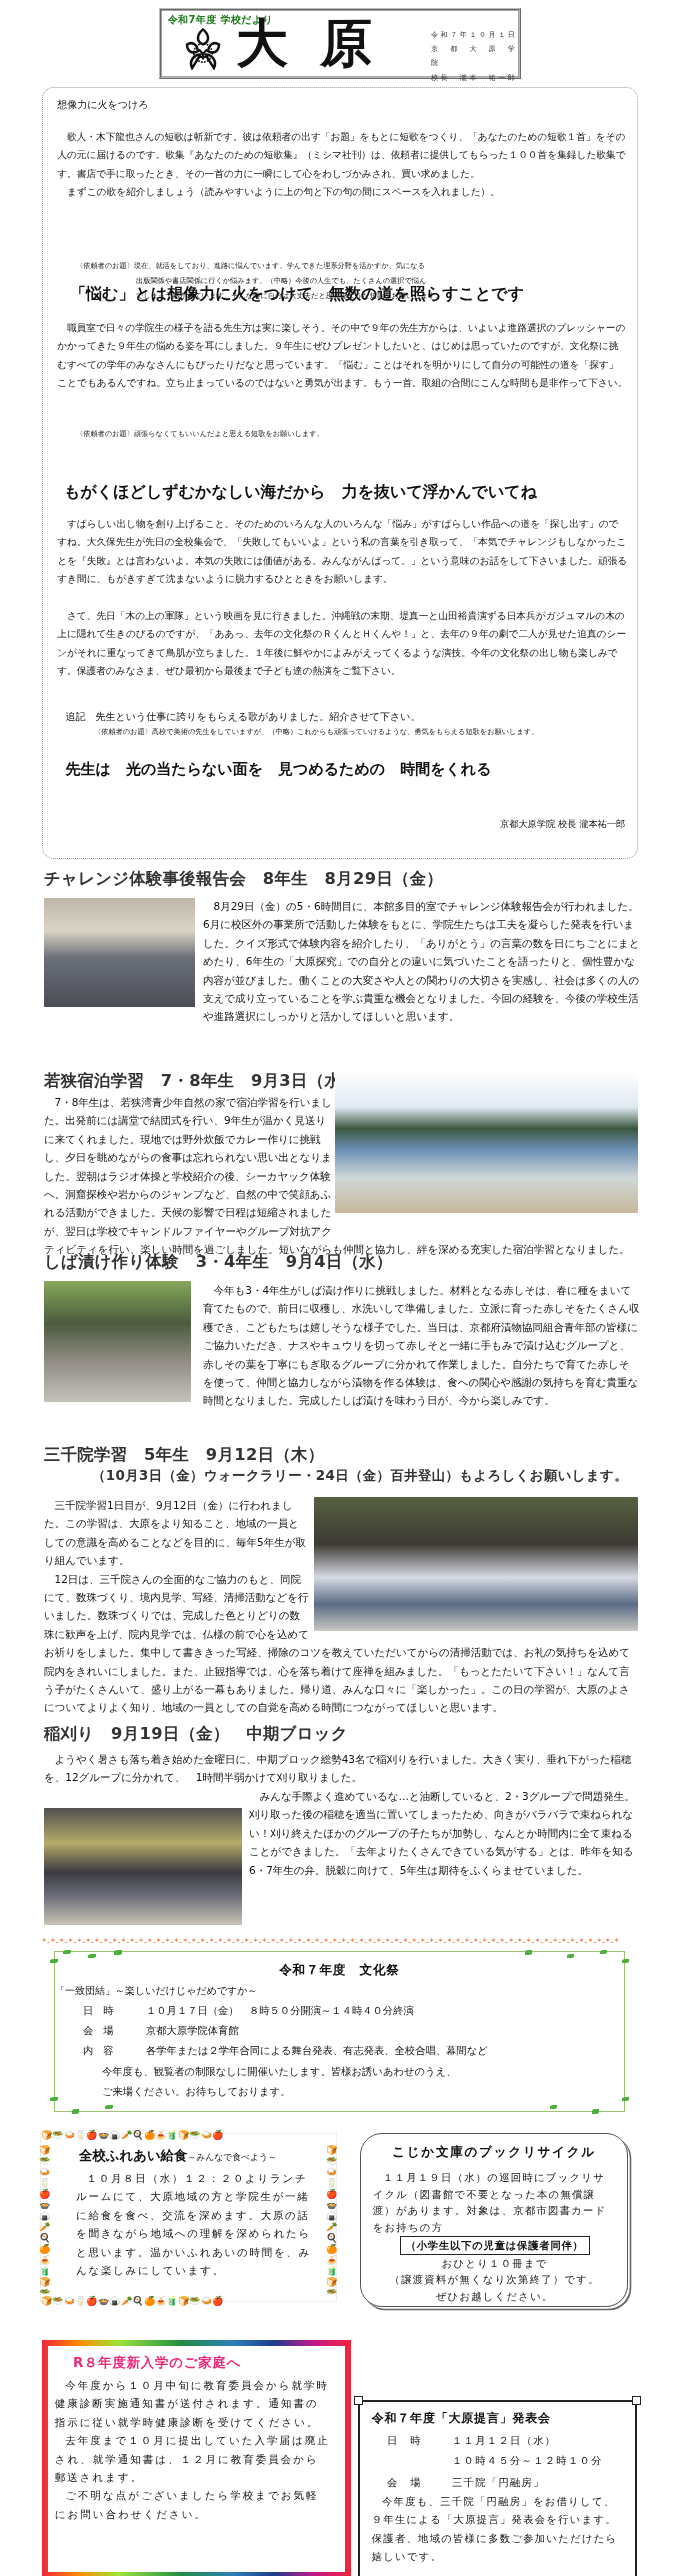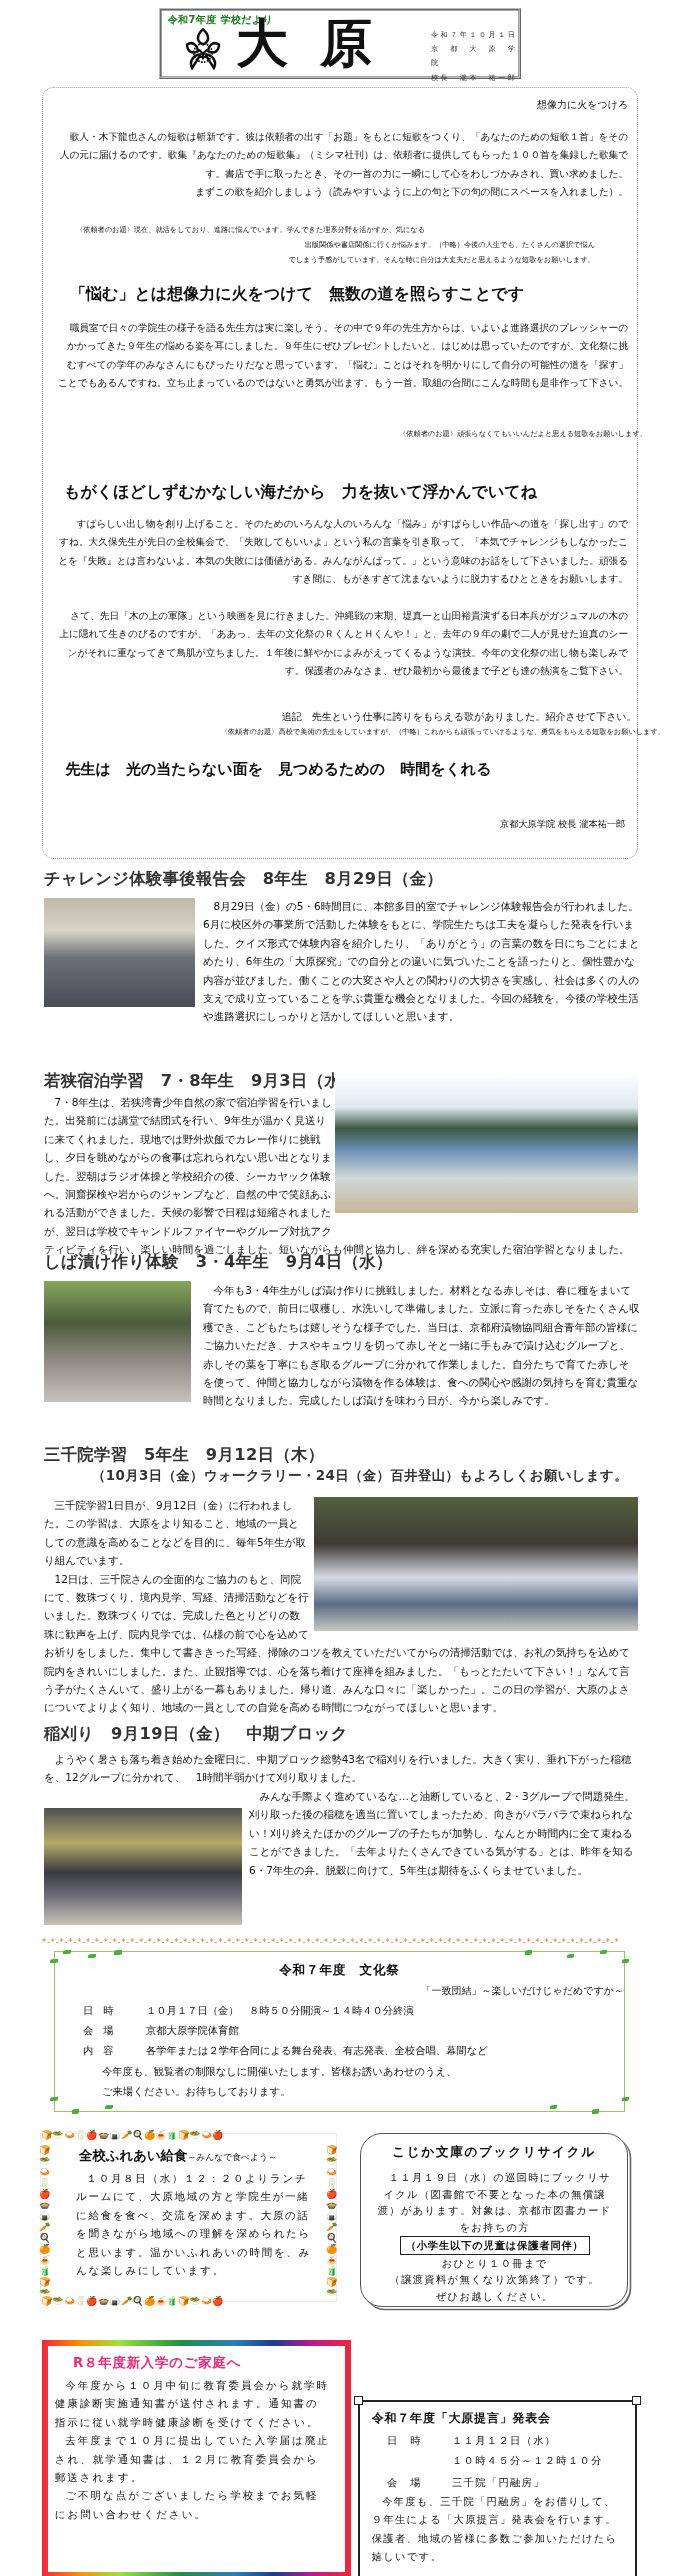--- a/index.html
+++ b/index.html
@@ -11,21 +11,21 @@
   .masthead { left: 159px; top: 7.5px; width: 358px; height: 67px; border: 2.5px ridge #bbb;
               box-shadow: inset 0 0 0 0.8px #888; background: #fff; }
   .mast-series { position: absolute; left: 6.7px; top: 3.3px; font-size: 10px; font-weight: bold; color: #1d7a1d; letter-spacing: 0.4px; }
   .mast-emblem { position: absolute; left: 21px; top: 16.7px; width: 42px; height: 47px; }
   .mast-title { position: absolute; left: 75px; top: 13.4px; font-family: Liberation Mono, monospace;
                 font-size: 52px; font-weight: bold; letter-spacing: 32px; line-height: 50px; }
   .mast-info { position: absolute; left: 270px; top: 18.4px; font-size: 7.1px; line-height: 14.2px; letter-spacing: 2.5px; color: #333; }
 
   
   .msg-box { left: 42px; top: 87px; width: 594px; height: 770px; border: 0.8px dotted #999; border-radius: 11.7px; }
-  .msg { font-size: 9.7px; line-height: 18.4px; position: absolute; left: 14.2px; width: 571px; text-align: right; }
+  .msg { font-size: 9.7px; line-height: 18.4px; position: absolute; left: 14.2px; width: 571px; }
   .msg p { margin: 0; text-indent: 1em; }
   .small { font-size: 7.2px; line-height: 15px; }
   .poem { font-size: 16px; font-weight: bold; line-height: 22px; position: absolute; }
 
   
   .sec-title { font-size: 16.3px; font-weight: bold; color: #333; letter-spacing: 0.4px; white-space: nowrap; }
   .body-text { font-size: 10.5px; line-height: 18.4px; }
   .body-text p { margin: 0; text-indent: 1em; }
   .photo { border-radius: 0.8px; overflow: hidden; }
 
@@ -35,21 +35,21 @@
   .ph-shiba { background: linear-gradient(180deg, #86a75b 0%, #4c5b3c 35%, #8f8a83 65%, #c5c2bc 100%); }
   .ph-temple { background: linear-gradient(180deg, #56613f 0%, #3d3a33 35%, #d7dae4 60%, #5a6b85 80%, #c9c9c3 100%); }
   .ph-rice { background: linear-gradient(180deg, #505050 0%, #b6ab6a 30%, #3a3a40 55%, #6d6d7a 75%, #c9c4b6 100%); }
 
   .divider-stars { left: 42px; top: 1938px; width: 596px; height: 8.4px; font-size: 8.4px; line-height: 8.4px; color: #e26a2c; letter-spacing: 0.8px; white-space: nowrap; overflow: hidden; }
 
   
   .fest { left: 54px; top: 1951px; width: 569px; height: 159px; border: 1.3px solid #9fc36a; }
   .leaf { position: absolute; width: 7.5px; height: 4.2px; background: #4caf3a; border-radius: 50% 0 50% 0; }
   .fest-title { position: absolute; left: 0; width: 100%; top: 10px; text-align: center; font-size: 12.6px; font-weight: bold; letter-spacing: 0.8px; }
-  .fest-sub { position: absolute; left: 0; width: 100%; top: 32px; text-align: right; font-size: 10px; }
+  .fest-sub { position: absolute; left: 0; width: 100%; top: 32px; text-align: left; font-size: 10px; }
   .fest-row { position: absolute; left: 28px; font-size: 10.3px; line-height: 16.7px; white-space: nowrap; }
   .fest-row .lbl { display: inline-block; width: 63px; letter-spacing: 10px; }
 
   
   .lunch { left: 40px; top: 2133px; width: 295px; height: 167px; border: 0.8px solid #eee; }
   .food-border { position: absolute; font-size: 9.2px; line-height: 11px; color: #c98a3a; white-space: nowrap; overflow: hidden; }
   .lunch-title { position: absolute; left: 38px; top: 13.4px; font-size: 13.4px; font-weight: bold; white-space: nowrap; }
   .lunch-title small { font-size: 8.8px; font-weight: normal; text-align: right; }
   .lunch-body { position: absolute; left: 35px; top: 35px; width: 243px; font-size: 10.5px; line-height: 18.4px; letter-spacing: 1.7px; }
 
@@ -102,21 +102,21 @@
 
 <div class="abs msg-box">
   <div class="msg" style="top:8.4px; font-size:10px;">想像力に火をつけろ</div>
 
   <div class="msg" style="top:40px;">
     <p>歌人・木下龍也さんの短歌は斬新です。彼は依頼者の出す「お題」をもとに短歌をつくり、「あなたのための短歌１首」をその人の元に届けるのです。歌集『あなたのための短歌集』（ミシマ社刊）は、依頼者に提供してもらった１００首を集録した歌集です。書店で手に取ったとき、その一首の力に一瞬にして心をわしづかみされ、買い求めました。</p>
     <p>まずこの歌を紹介しましょう（読みやすいように上の句と下の句の間にスペースを入れました）。</p>
   </div>
 
   <div class="msg small" style="top:134px; left:33px; width:519px;">
-    <div style="display:flex;">
+    <div style="display:flex;margin-top:36px;">
       <span style="flex:none;">〈依頼者のお題〉</span>
       <span>現在、就活をしており、進路に悩んでいます。学んできた理系分野を活かすか、気になる</span>
     </div>
     <div style="padding-left:60px;">出版関係や書店関係に行くか悩みます。（中略）今後の人生でも、たくさんの選択で悩ん</div>
     <div style="padding-left:60px;">でしまう予感がしています。そんな時に自分は大丈夫だと思えるような短歌をお願いします。</div>
   </div>
 
   <div class="poem" style="top:195px; left:27px;">「悩む」とは想像力に火をつけて　無数の道を照らすことです</div>
 
   <div class="msg" style="top:231px;">
@@ -225,21 +225,21 @@
     <span>全校ふれあい給食</span><small>～みんなで食べよう～</small>
   </div>
   <div class="lunch-body">
     <span style="padding-left:1em;">１０月８日（水）１２：２０よりランチルームにて、大原地域の方と学院生が一緒に給食を食べ、交流を深めます。大原の話を聞きながら地域への理解を深められたらと思います。温かいふれあいの時間を、みんな楽しみにしています。</span>
   </div>
 </div>
 
 <div class="abs recycle">
   <div class="recycle-title">こじか文庫のブックリサイクル</div>
   <div class="recycle-body">
-    <div style="text-align:center; text-indent:1em;">１１月１９日（水）の巡回時にブックリサイクル（図書館で不要となった本の無償譲渡）があります。対象は、京都市図書カードをお持ちの方</div>
+    <div style="text-align:left; text-indent:1em;">１１月１９日（水）の巡回時にブックリサイクル（図書館で不要となった本の無償譲渡）があります。対象は、京都市図書カードをお持ちの方</div>
     <div class="recycle-note">（小学生以下の児童は保護者同伴）</div>
     <div>おひとり１０冊まで</div>
     <div>（譲渡資料が無くなり次第終了）です。</div>
     <div>ぜひお越しください。</div>
   </div>
 </div>
 
 <div class="abs newent">
   <div class="newent-title">R８年度新入学のご家庭へ</div>
   <div class="newent-body">

